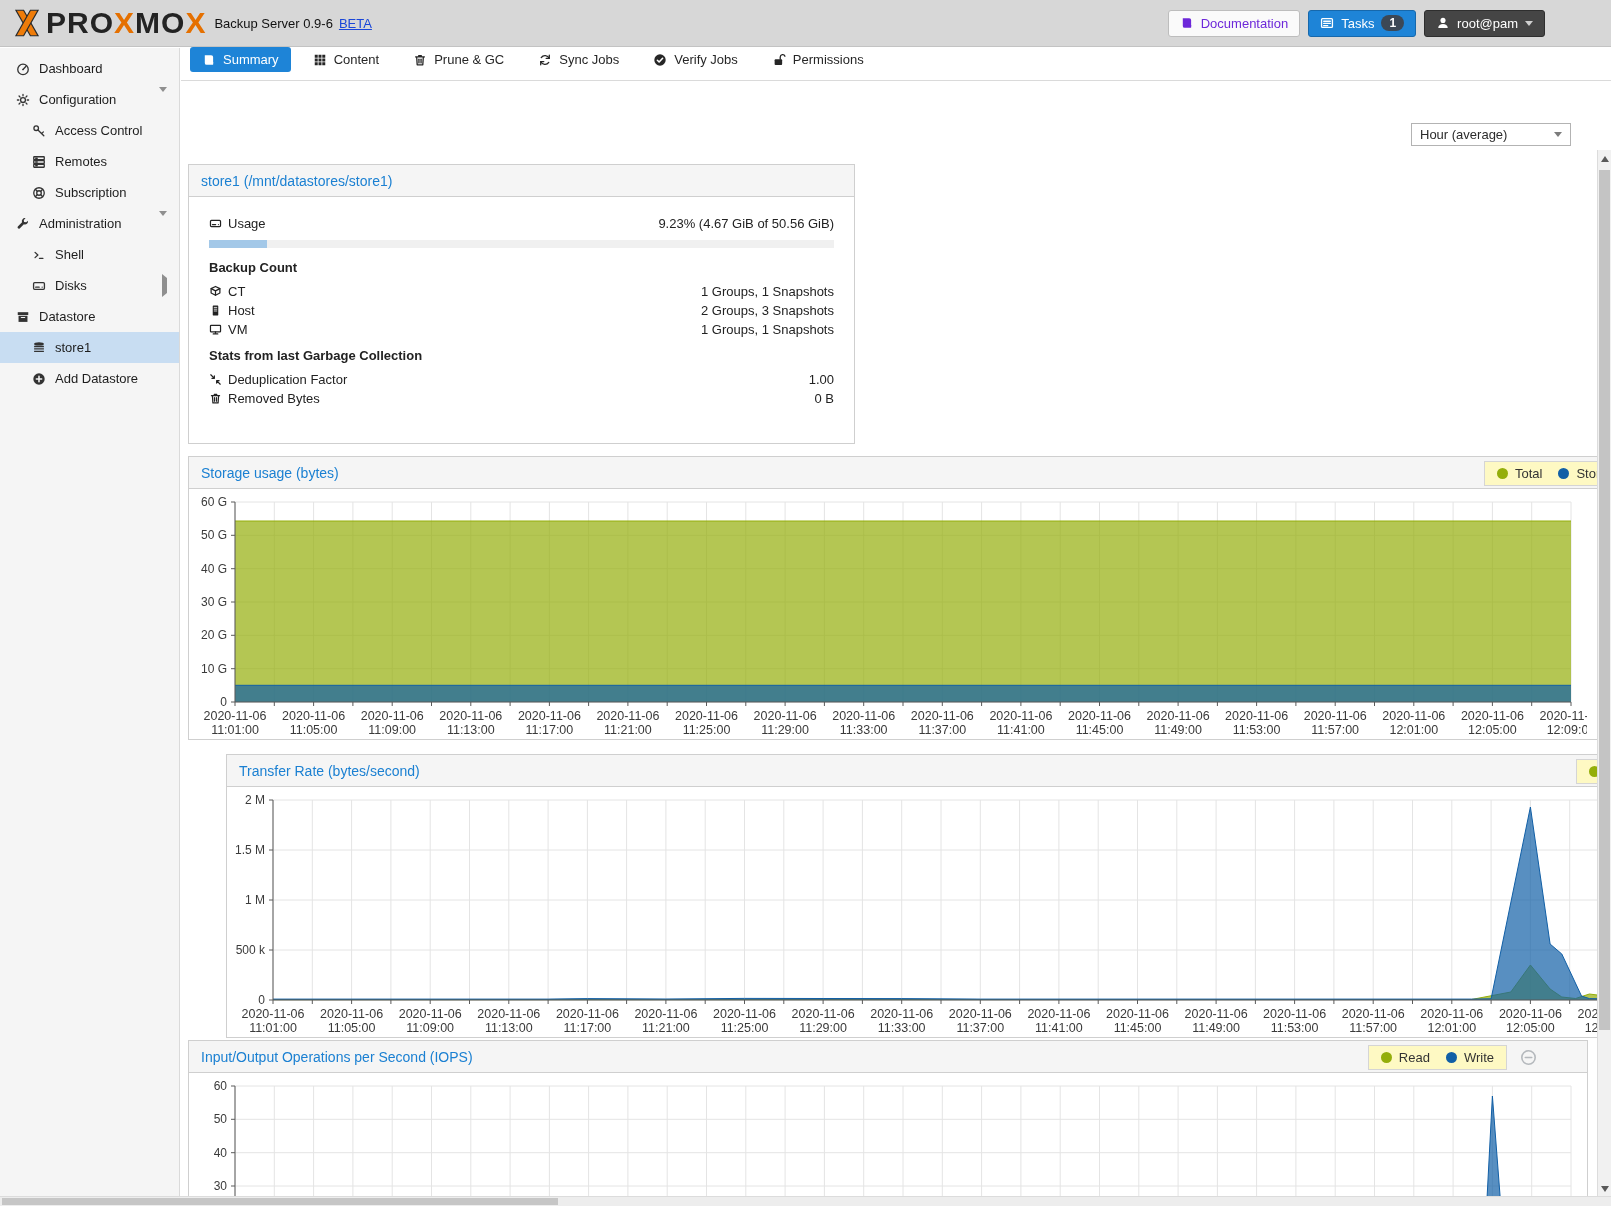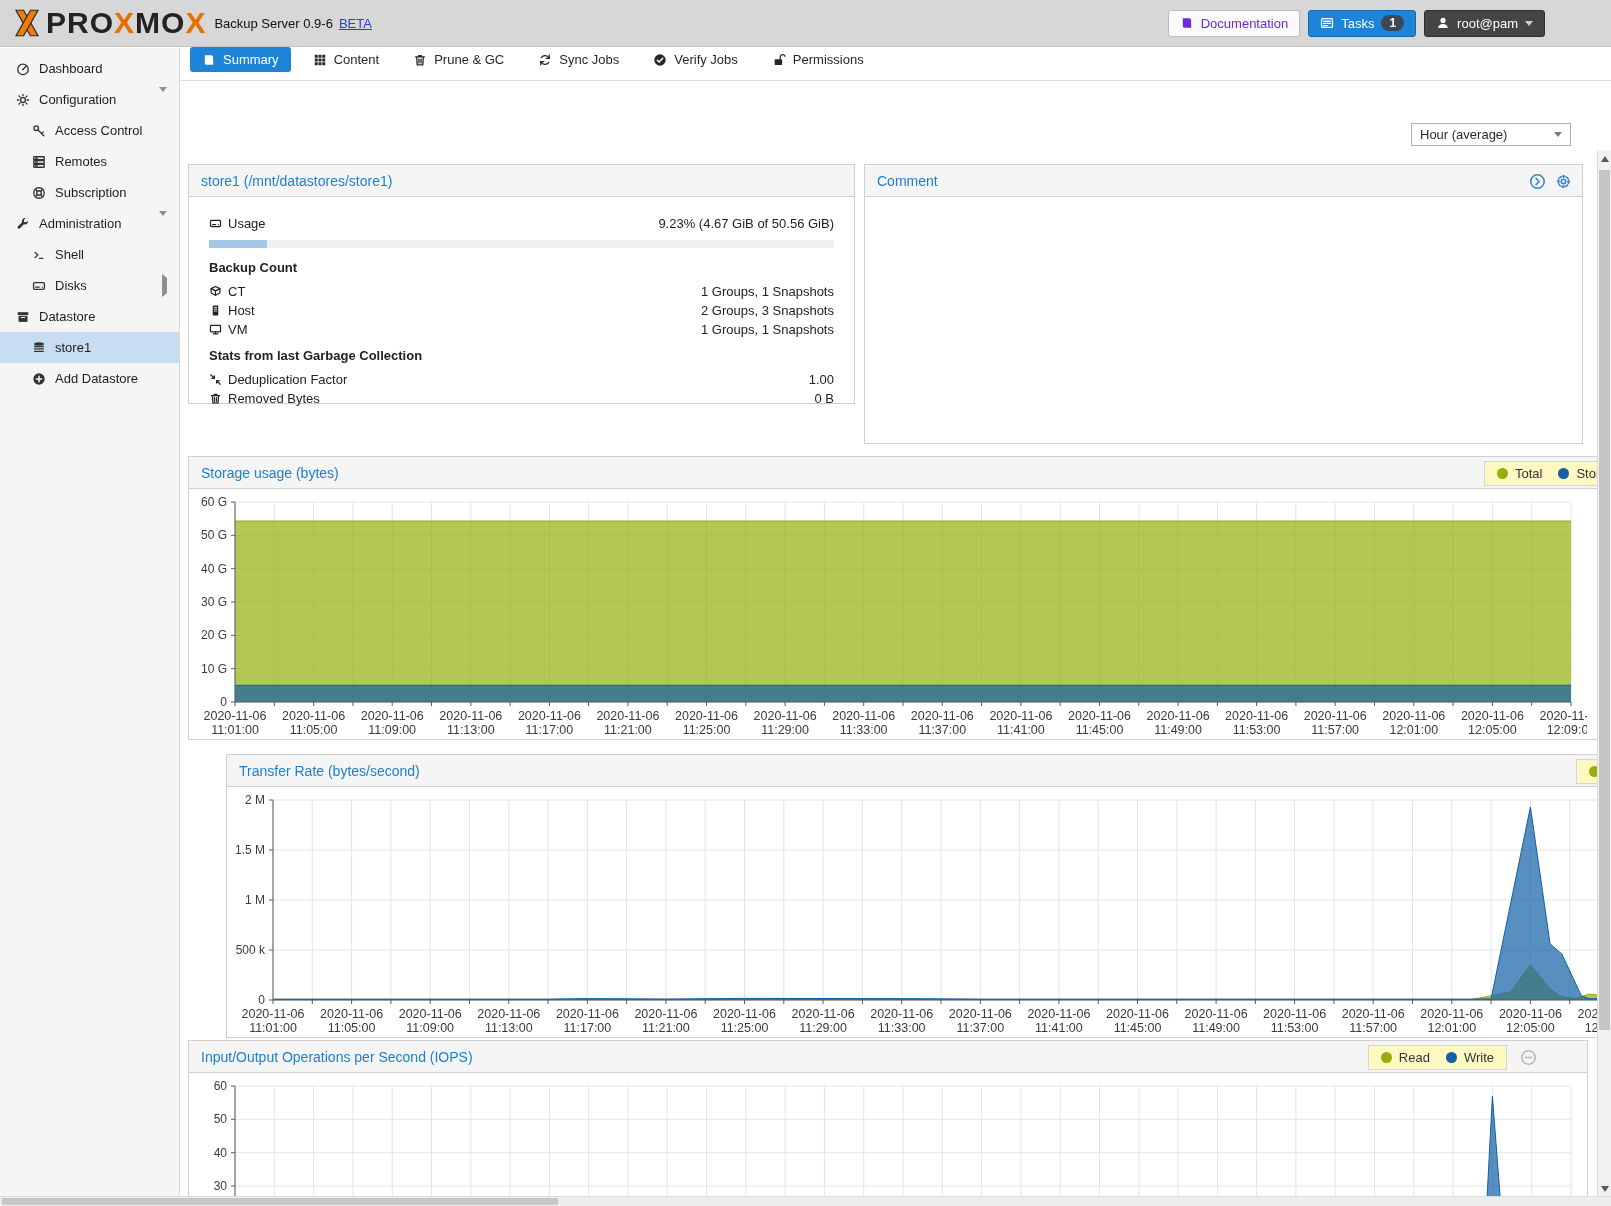--- a/index.html
+++ b/index.html
@@ -39,21 +39,21 @@
   .panel { position:absolute; background:#fff; border:1px solid #cfcfcf; }
   .panel-hd { height:32px; background:#f5f5f5; border-bottom:1px solid #cfcfcf; display:flex; align-items:center; position:relative; }
   .panel-hd .ttl { font-size:14px; color:#1b80d2; padding-left:12px; }
   .panel-tools { position:absolute; right:10px; top:0; height:32px; display:flex; align-items:center; gap:9px; color:#3d86c8; }
   .panel-tools .ic svg { width:17px; height:17px; display:block; }
   .legend { position:absolute; right:80px; top:4px; background:#fef9c3; border:1px solid #d5d5d5; height:25px; display:flex; align-items:center; gap:16px; padding:0 12px; }
   .legend .li { display:flex; align-items:center; gap:7px; font-size:13px; color:#333; }
   .legend .dot { width:11px; height:11px; border-radius:50%; }
   .collapse-tool { position:absolute; right:50px; top:8px; color:#b5b9bd; }
   .collapse-tool svg { width:17px; height:17px; display:block; }
-  #store-panel { left:7px; top:117px; width:667px; height:240px; }
+  #store-panel { left:7px; top:117px; width:667px; height:280px; }
   #comment-panel { left:683px; top:117px; width:719px; height:280px; }
   #storage-panel { left:7px; top:409px; width:1567px; height:284px; }
   #transfer-panel { left:7px; top:707px; width:1570px; height:284px;margin-left:38px; }
   #iops-panel { left:7px; top:993px; width:1400px; height:284px; }
   .store-body { padding:16px 20px 0 20px; font-size:13px; }
   .u-row { display:flex; align-items:center; height:20px; }
   .u-row .ic, .c-row .ic { width:19px; color:#222; display:inline-flex; }
   .u-row .ic svg, .c-row .ic svg { width:13px; height:13px; }
   .u-row .val, .c-row .val { margin-left:auto; }
   .pbar { height:8px; background:#f0f0f0; margin:7px 0 12px 0; }
@@ -364,40 +364,20 @@
               <line x1="6.8" y1="7" x2="6.8" y2="11.3"></line>
               <line x1="9.2" y1="7" x2="9.2" y2="11.3"></line>
             </svg>
           </span>
           <span>Removed Bytes</span>
           <span class="val">0 B</span>
         </div>
     </div>
   </div>
 
-  <div class="panel" id="comment-panel">
-    <div class="panel-hd">
-      <span class="ttl">Comment</span>
-      <span class="panel-tools">
-        <span class="ic">
-            <svg viewBox="0 0 16 16" fill="none" stroke="currentColor" stroke-width="1.5" stroke-linecap="round" stroke-linejoin="round">
-              <circle cx="8" cy="8" r="6.3"></circle>
-              <path d="M6.6 5l3 3-3 3"></path>
-            </svg>
-          </span>
-        <span class="ic">
-            <svg viewBox="0 0 16 16" fill="none" stroke="currentColor" stroke-width="1.5" stroke-linecap="round" stroke-linejoin="round">
-              <circle cx="8" cy="8" r="2.1"></circle>
-              <circle cx="8" cy="8" r="5" stroke-dasharray="2.2 1.5"></circle>
-              <path d="M8 2.4V4M8 12v1.6M2.4 8H4M12 8h1.6"></path>
-            </svg>
-          </span>
-      </span>
-    </div>
-  </div>
 
   <div class="panel" id="storage-panel">
     <div class="panel-hd">
       <span class="ttl">Storage usage (bytes)</span>
       <span class="legend">
         <span class="li">
             <span class="dot" style="background: rgb(148, 174, 10);"></span>
             <span>Total</span>
           </span>
         <span class="li">

